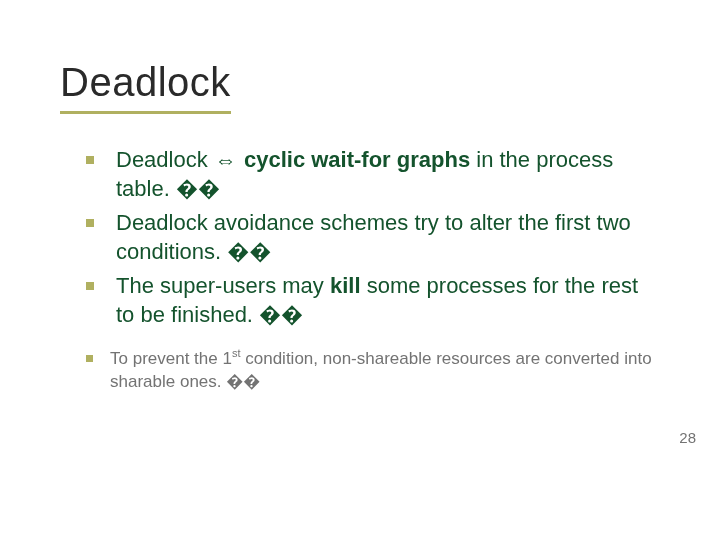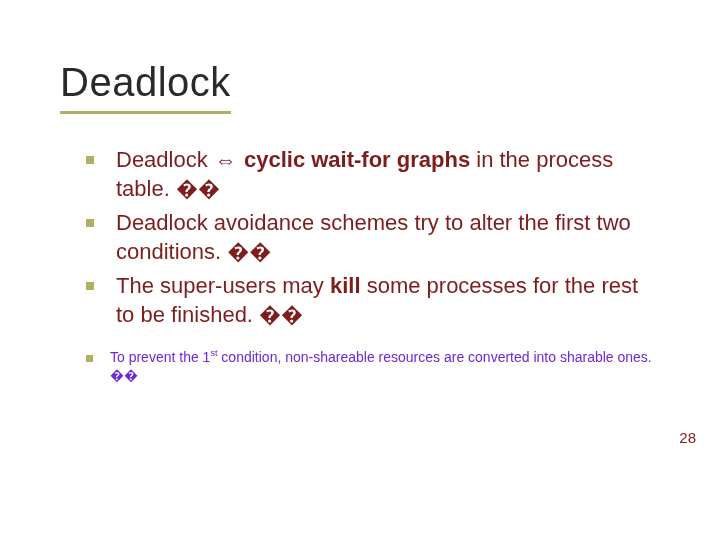--- a/index.html
+++ b/index.html
@@ -34,43 +34,43 @@
   }
   ul.body {
     list-style: none;
     margin: 0 0 0 26px;
     padding: 0;
   }
   ul.body > li {
     position: relative;
     font-size: 22px;
     line-height: 1.3;
-    color: #7f1d1d;
+    color: #14532d;
     margin-bottom: 6px;
     padding-left: 30px;
   }
   ul.body > li::before {
     content: "";
     position: absolute;
     left: 0;
     top: 10px;
     width: 8px;
     height: 8px;
     background: #b0b060;
   }
   ul.sub {
     list-style: none;
     margin: 18px 0 0 26px;
     padding: 0;
   }
   ul.sub > li {
     position: relative;
-    font-size: 14px;
+    font-size: 17px;
     line-height: 1.35;
-    color: #6d28d9;
+    color: #737373;
     padding-left: 24px;
   }
   ul.sub > li::before {
     content: "";
     position: absolute;
     left: 0;
     top: 7px;
     width: 7px;
     height: 7px;
     background: #b0b060;
@@ -85,21 +85,21 @@
   .iff::before { content: "⇔"; }
   sup { font-size: 0.65em; vertical-align: super; line-height: 0; }
   .boxes {
     font-family: inherit;
   }
   .page-num {
     position: absolute;
     bottom: 14px;
     right: 24px;
     font-size: 15px;
-    color: #7f1d1d;
+    color: #737373;
   }
 </style>
 </head>
 <body>
 
 <div class="slide">
 
   <div class="title-wrap">
     <h1 class="title">Deadlock</h1>
   </div>

